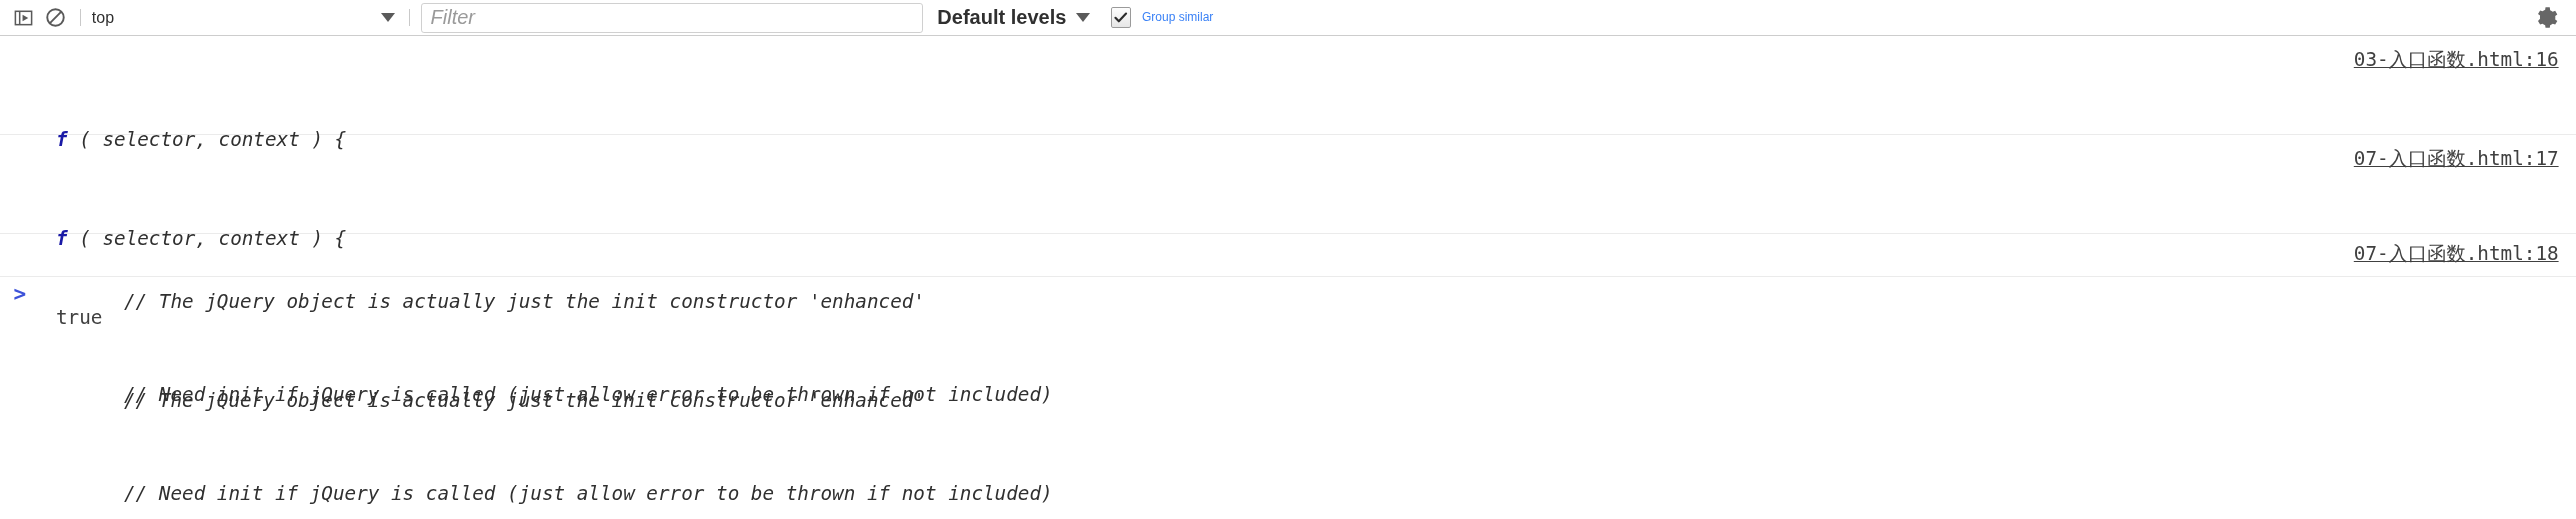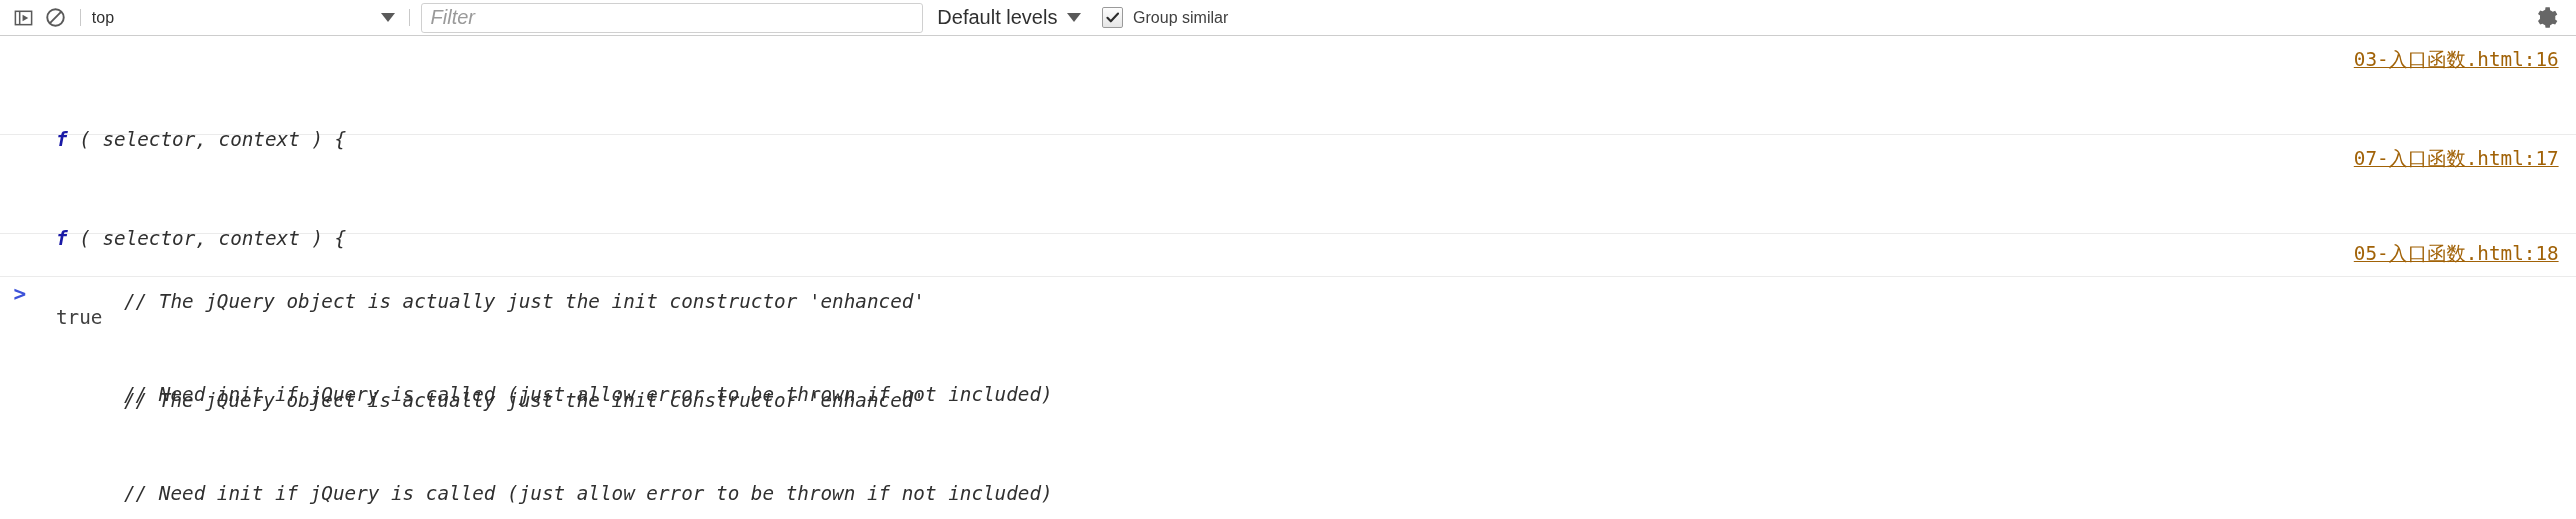--- a/index.html
+++ b/index.html
@@ -101,20 +101,21 @@
   }
   .filter-input::placeholder { color: #9a9a9a; opacity: 1; }
 
   .levels-select {
     display: flex;
     align-items: center;
     height: 25px;
     cursor: pointer;
     flex: 0 0 auto;
     margin-left: 14.5px;
+    font-weight: bold;
   }
   .levels-label {
     font-size: 20px;
     color: #303030;
     line-height: 25px;
   }
   .levels-select .caret { margin-left: 9.7px; }
 
   .group-similar {
     display: flex;
@@ -129,22 +130,22 @@
     border: 1px solid #9a9a9a;
     border-radius: 1.9px;
     background: linear-gradient(#fdfdfd, #e6e6e6);
     display: flex;
     align-items: center;
     justify-content: center;
     flex: 0 0 auto;
   }
   .checkbox svg { display: block; }
   .group-label {
-    font-size: 16px;
-    color: #404040;
+    font-size: 12px;
+    color: #3b82f6;
     margin-left: 10.6px;
     line-height: 25px;
   }
 
   .toolbar-spacer { flex: 1 1 auto; }
 
   .gear-btn {
     width: 33px;
     height: 29px;
     display: flex;
@@ -210,21 +211,21 @@
     padding-left: 33px;
     font-style: normal;
   }
 
   .source-link {
     position: absolute;
     right: 17.4px;
     top: 9.7px;
     font-family: "DejaVu Sans Mono", "Liberation Mono", monospace;
     font-size: 19.3px;
-    color: #a16207;
+    color: #404040;
     text-decoration: underline;
     cursor: pointer;
     white-space: nowrap;
   }
 
   .row-fn { height: 99px; }
   .row-true { height: 43px; }
   .row-true .source-link { top: 5.8px; }
 
   .prompt-row {
@@ -326,21 +327,21 @@
           
         </span>
       </div>
       <span class="source-link">07-入口函数.html:17</span>
     </div>
 
     <div class="msg-row row-true">
       <div class="msg-body">
         <span class="boolean-val">true</span>
       </div>
-      <span class="source-link">05-入口函数.html:18</span>
+      <span class="source-link">07-入口函数.html:18</span>
     </div>
 
     <div class="prompt-row">
       <span class="prompt-chevron">&gt;</span>
       <span class="prompt-caret-area"></span>
     </div>
 
   </div>
 </div>
 

